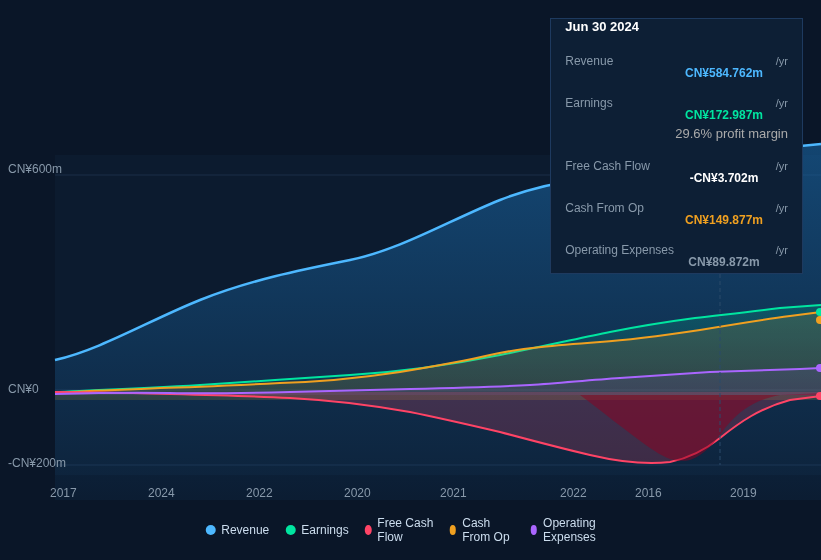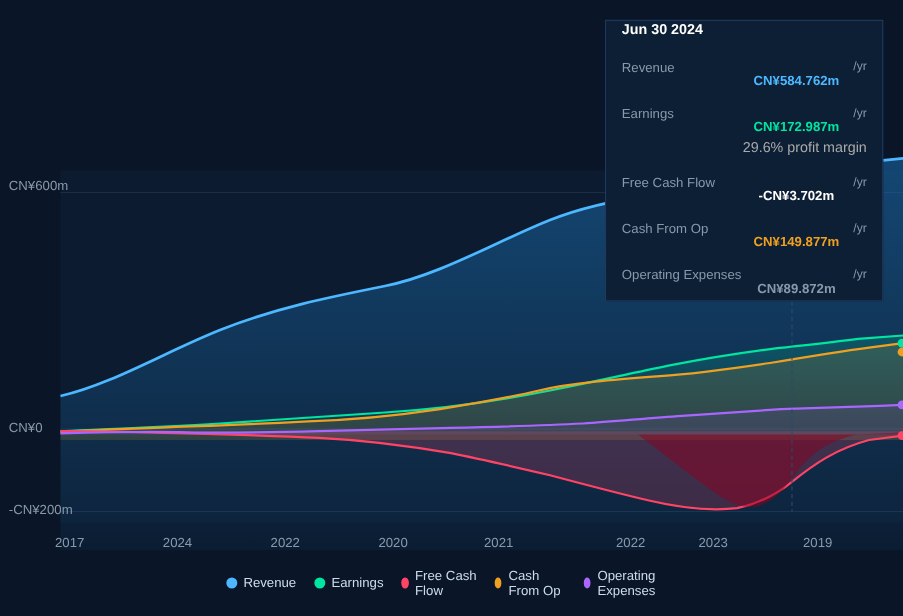--- a/index.html
+++ b/index.html
@@ -187,21 +187,21 @@
   <div class="y-label" style="top: 162px;">CN¥600m</div>
   <div class="y-label" style="top: 382px;">CN¥0</div>
   <div class="y-label" style="top: 456px;">-CN¥200m</div>
 
   <div class="x-label" style="left: 50px;">2017</div>
   <div class="x-label" style="left: 148px;">2024</div>
   <div class="x-label" style="left: 246px;">2022</div>
   <div class="x-label" style="left: 344px;">2020</div>
   <div class="x-label" style="left: 440px; text-align: center;">2021</div>
   <div class="x-label" style="left: 560px;">2022</div>
-  <div class="x-label" style="left: 635px;">2023</div>
+  <div class="x-label" style="left: 635px;">2016</div>
   <div class="x-label" style="left: 730px;">2019</div>
 
   <div class="tooltip-box">
     <div class="tooltip-date">Jun 30 2024</div>
 
     <div class="tooltip-row">
       <span class="tooltip-label">Revenue</span>
       <span class="tooltip-value val-revenue">CN¥584.762m</span>
       <span class="tooltip-unit">/yr</span>
     </div>

